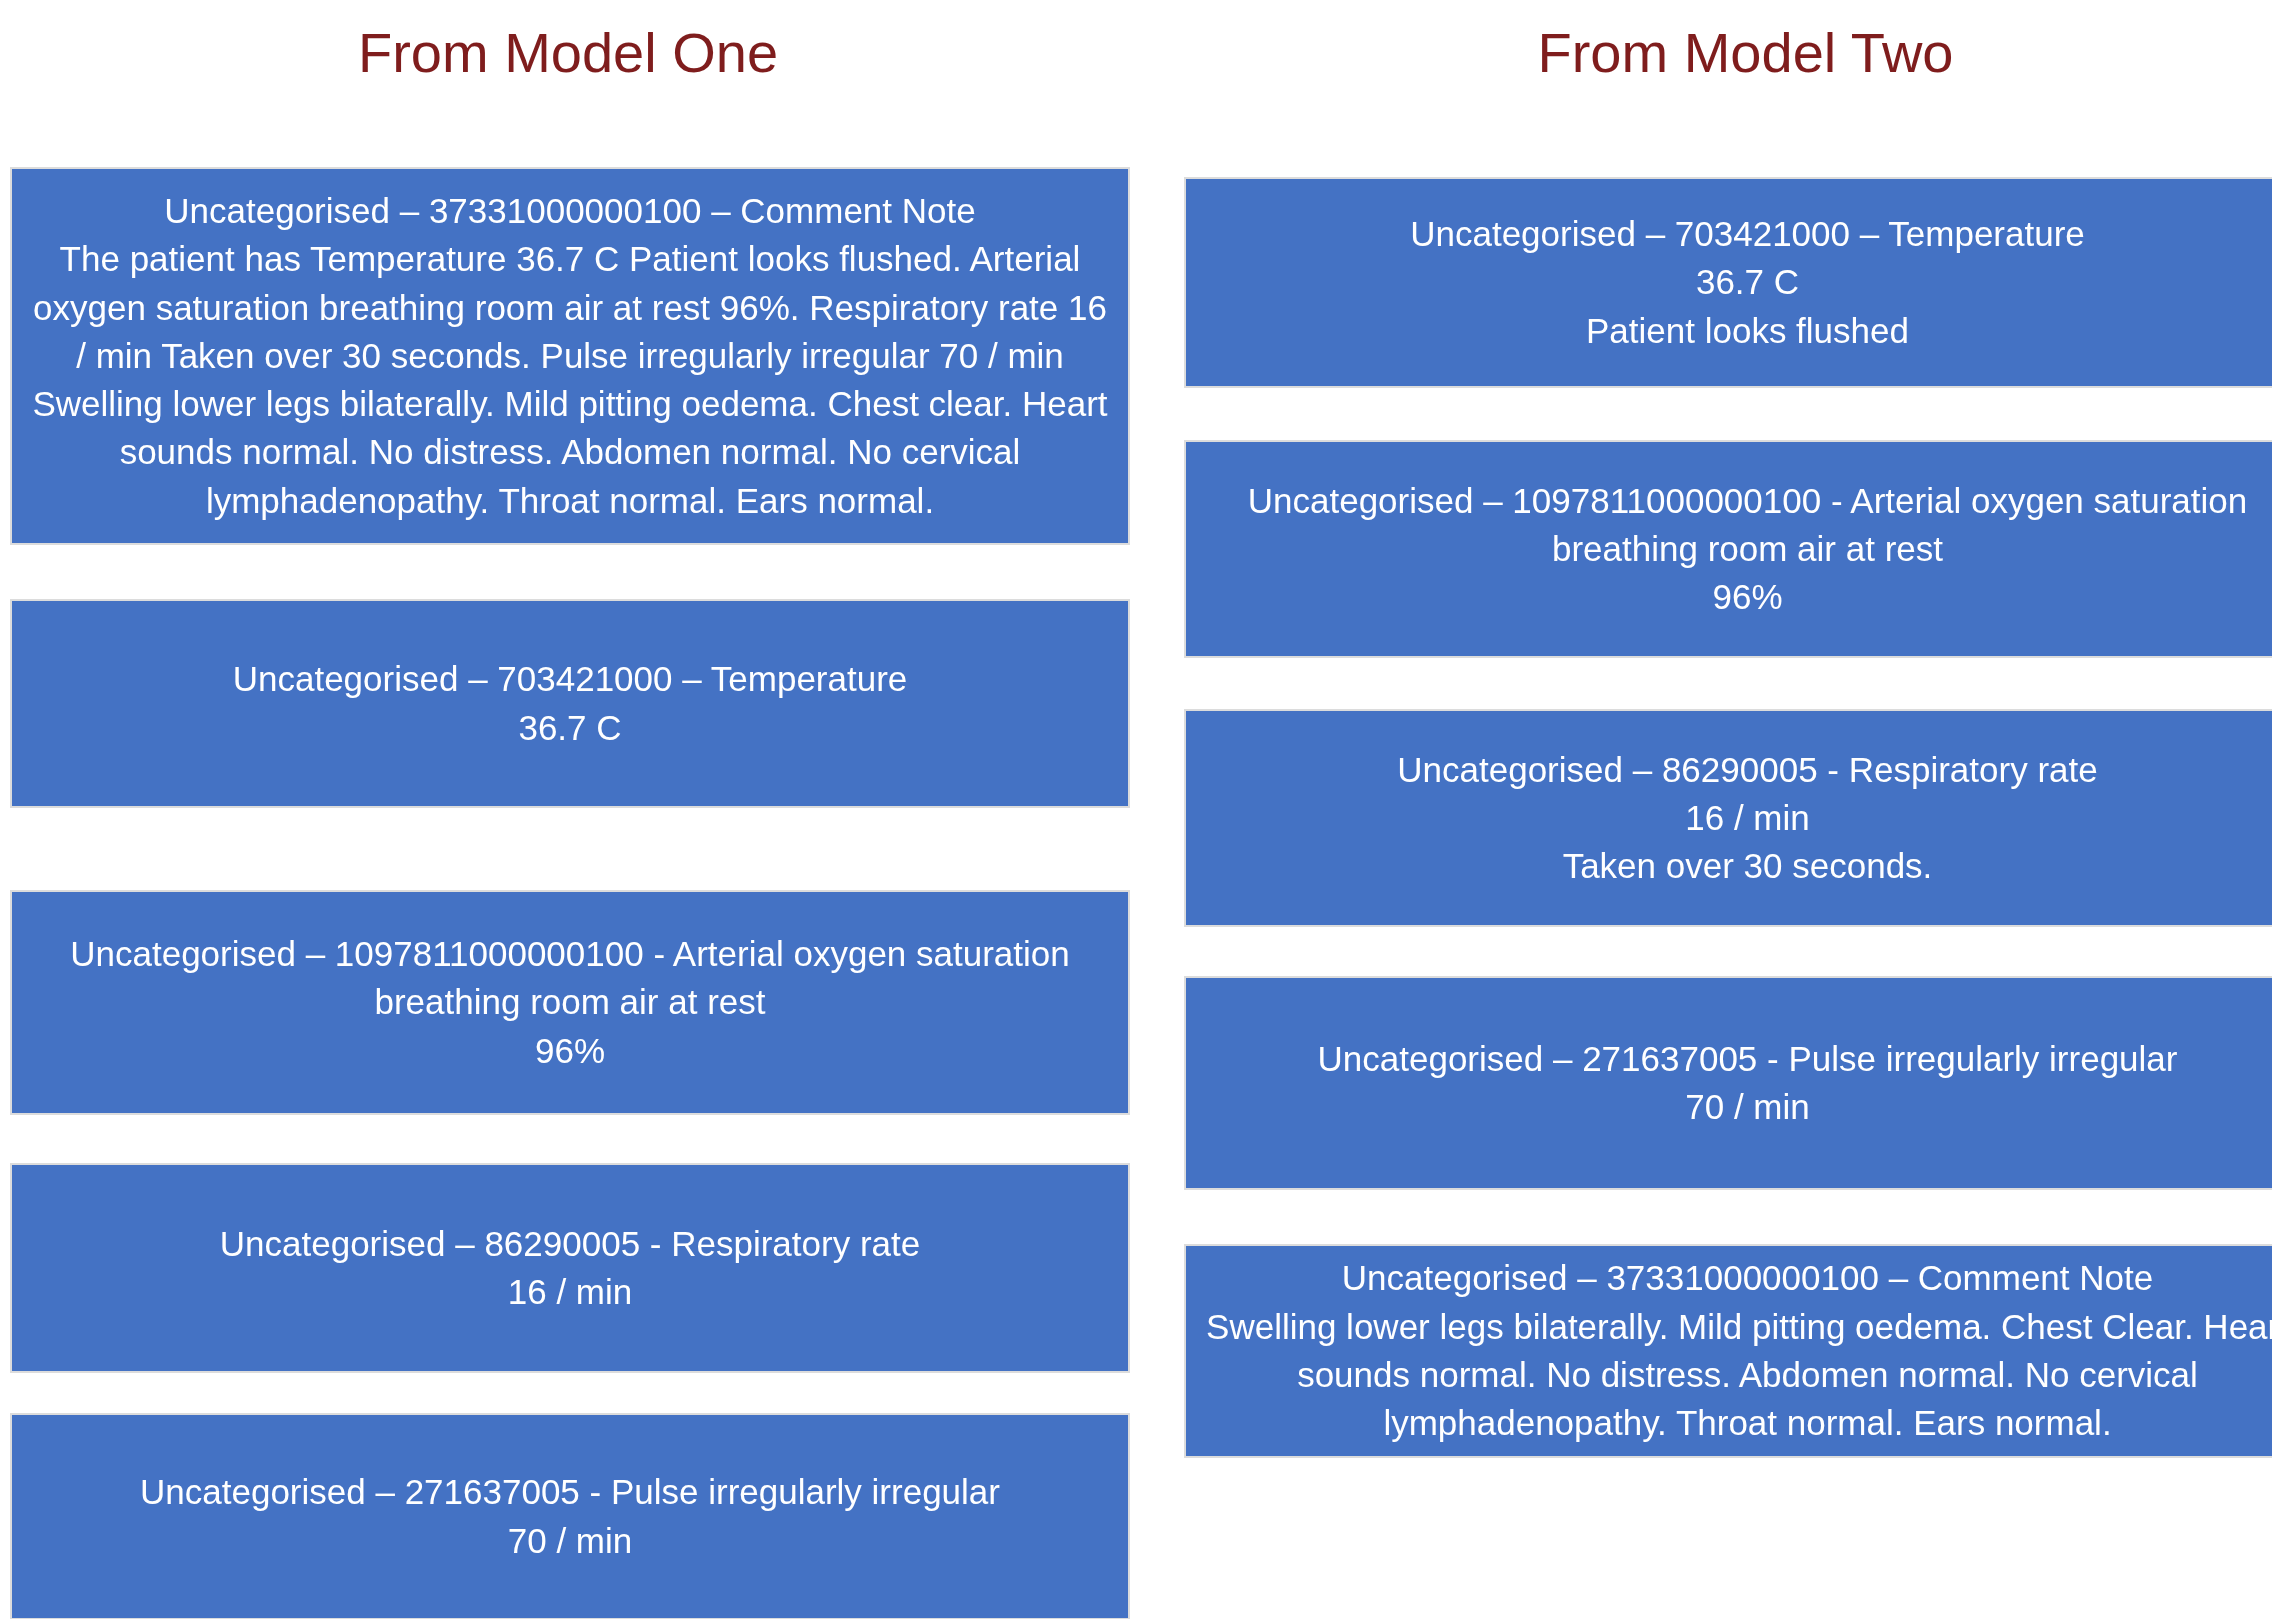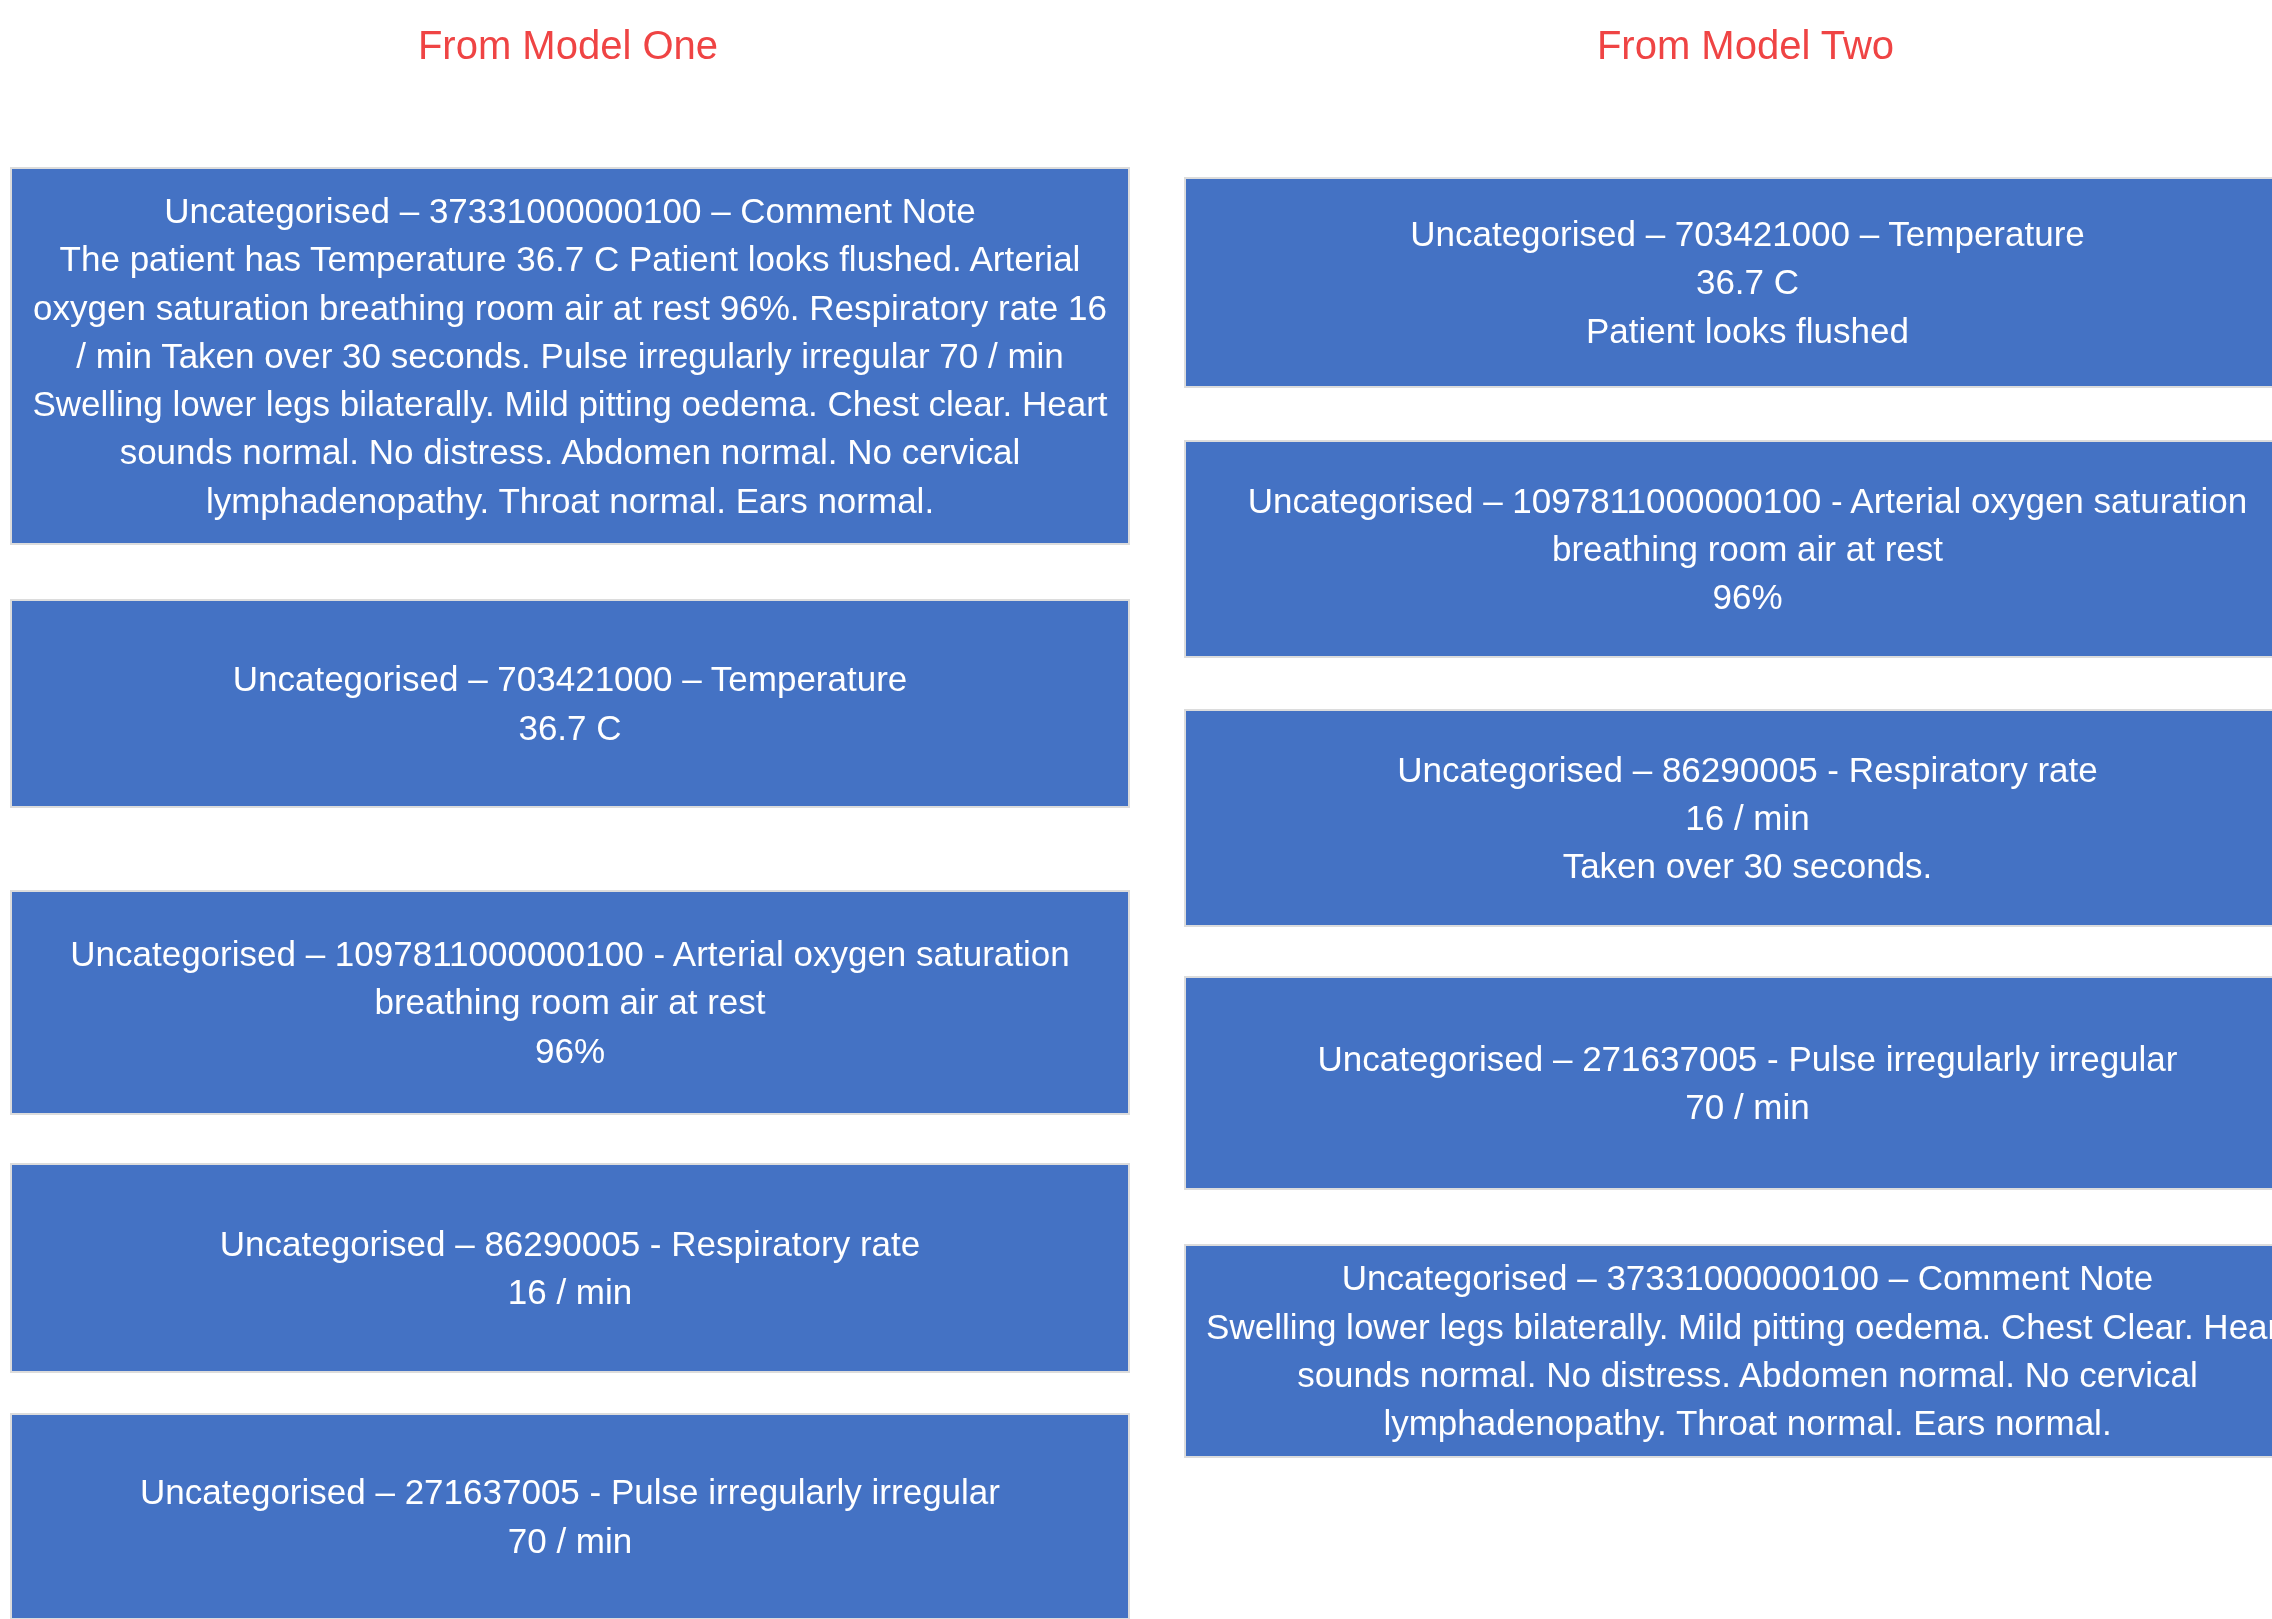--- a/index.html
+++ b/index.html
@@ -17,23 +17,23 @@
 
   .board {
     position: relative;
     width: 2315px;
     height: 1619px;
   }
 
   
   .col-heading {
     position: absolute;
-    font-size: 40px;
+    font-size: 56px;
     font-weight: 400;
-    color: #ef4444;
+    color: #7f1d1d;
     letter-spacing: 0px;
     white-space: nowrap;
     line-height: 1;
   }
   .col-heading.left  { left: 0;    top: 25px; width: 1136px; text-align: center; }
   .col-heading.right { left: 1182px; top: 25px; width: 1127px; text-align: center; }
 
   
   .card {
     position: absolute;

